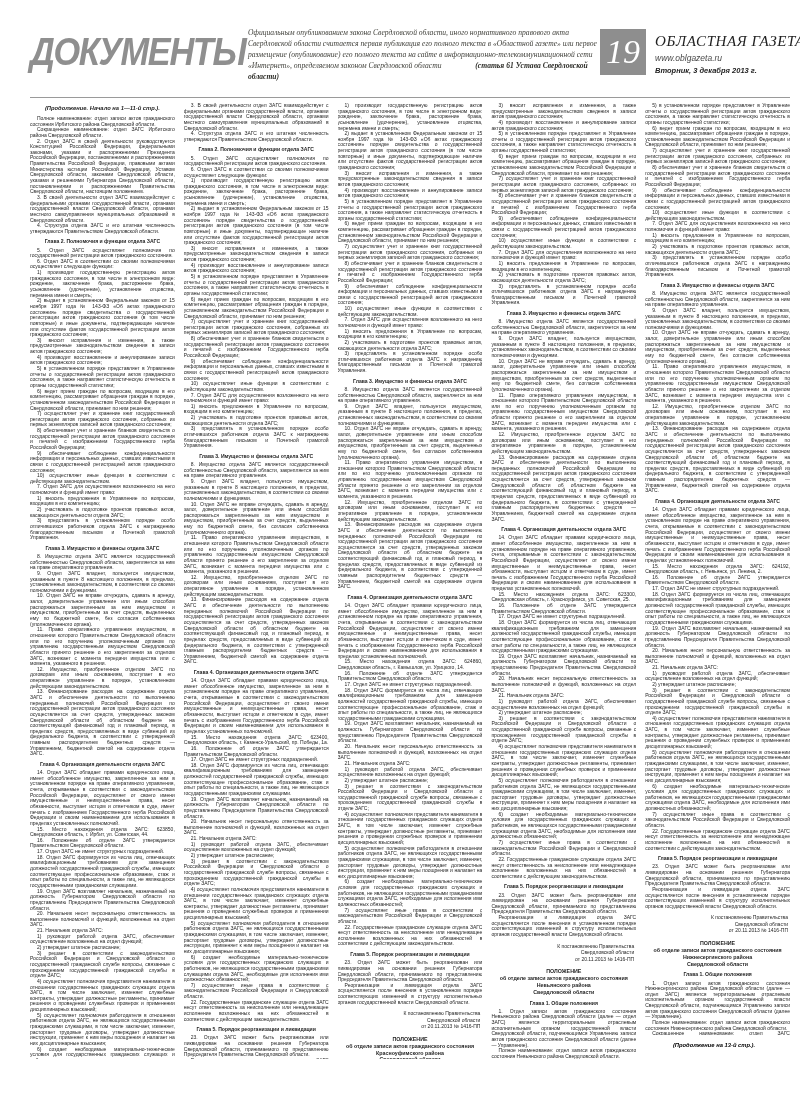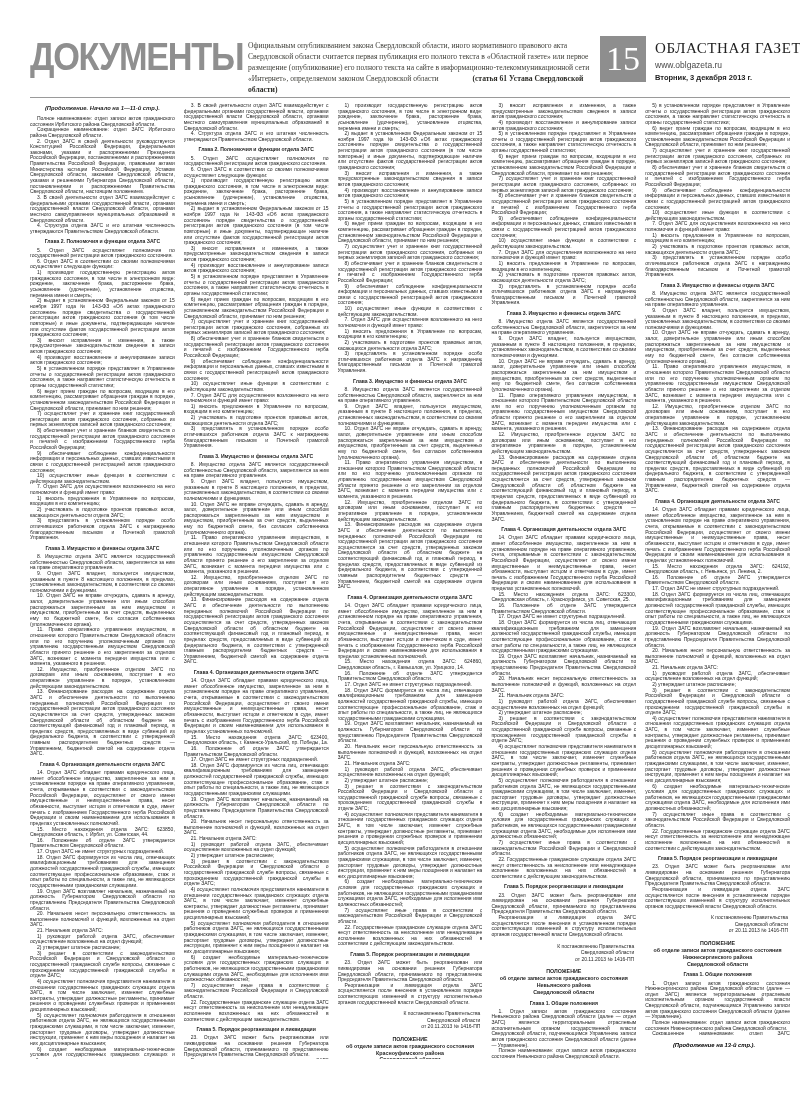--- a/index.html
+++ b/index.html
@@ -1,19 +1,19 @@
 <!DOCTYPE html>
 <html><head>
 <meta charset="utf-8">
 <style>
   html,body{margin:0;padding:0;background:#e8e8e8;}
   .page{position:relative;width:800px;height:1108px;background:#ffffff;margin:0 auto;overflow:hidden;
         font-family:"Liberation Sans",sans-serif;}
   
-  .header{position:absolute;left:30px;right:10px;top:34px;height:60px;display:flex;align-items:flex-start;}
+  .header{position:absolute;left:30px;right:10px;top:21px;height:60px;display:flex;align-items:center;font-style:italic;}
   .doc-word{font-family:"Liberation Sans",sans-serif;font-weight:800;font-size:39px;line-height:1.1;
             color:#8f8f8f;letter-spacing:-1.5px;transform:scaleX(.88);transform-origin:left top;
             width:218px;flex:0 0 218px;margin-top:2px;white-space:nowrap;}
   .onote{flex:0 0 352px;font-family:"Liberation Serif",serif;font-size:7.6px;line-height:1.45;
          color:#3f3f39;margin-top:6px;}
   .onote b{color:#2d2d28;margin-left:32px;}
   .pagebox{flex:0 0 46px;width:46px;height:46px;background:#8e8e8e;color:#ffffff;margin-left:auto;margin-top:2px;
            display:flex;align-items:center;justify-content:center;
            font-family:"Liberation Serif",serif;font-size:34px;}
   .mast{margin-left:9px;margin-top:6px;}
@@ -35,21 +35,21 @@
 </style>
 </head>
 <body>
 
 <div class="page">
 
   <div class="header">
     <div class="doc-word">ДОКУМЕНТЫ</div>
     <div class="onote"><span>Официальным опубликованием закона Свердловской области, иного нормативного правового акта Свердловской области считается первая публикация его полного текста в «Областной газете» или первое размещение (опубликование) его полного текста на сайте в информационно-телекоммуникационной сети «Интернет», определяемом законом Свердловской области </span><b>(статья 61 Устава Свердловской области)</b></div>
     <div class="pagebox">
-      <span>15</span>
+      <span>19</span>
     </div>
     <div class="mast">
       <div class="name">ОБЛАСТНАЯ ГАЗЕТА</div>
       <div class="site">www.oblgazeta.ru</div>
       <div class="date">Вторник, 3 декабря 2013 г.</div>
     </div>
   </div>
 
   <div class="hdiv"></div>
 

